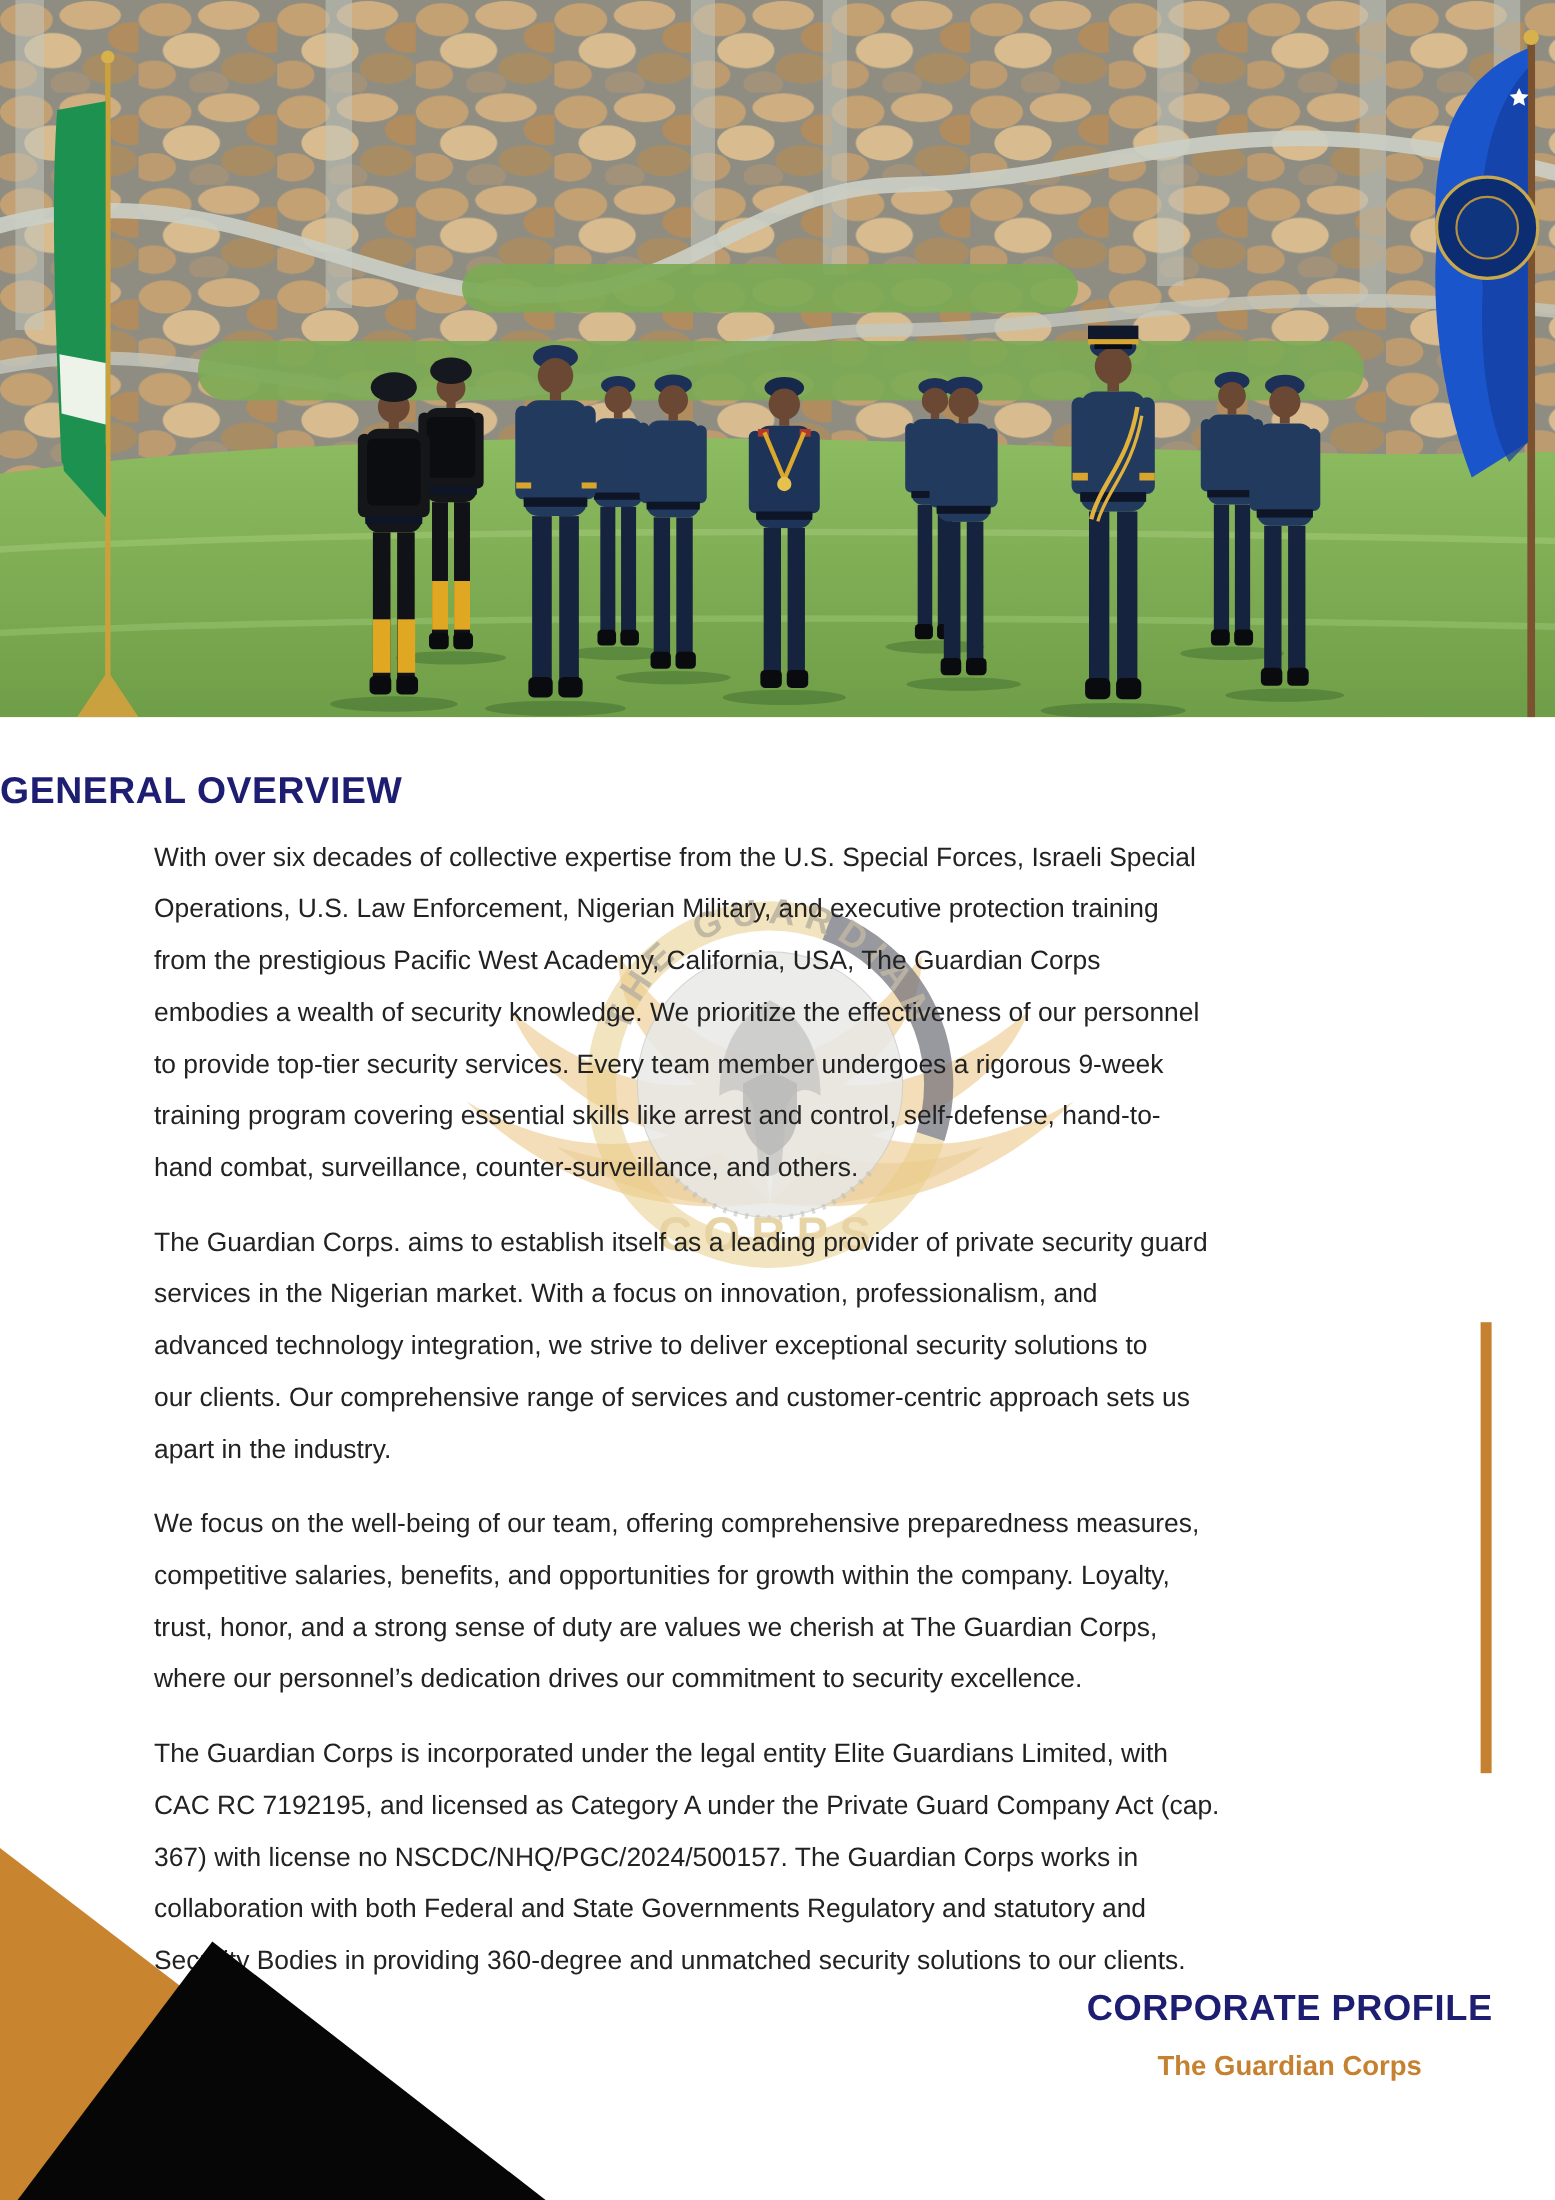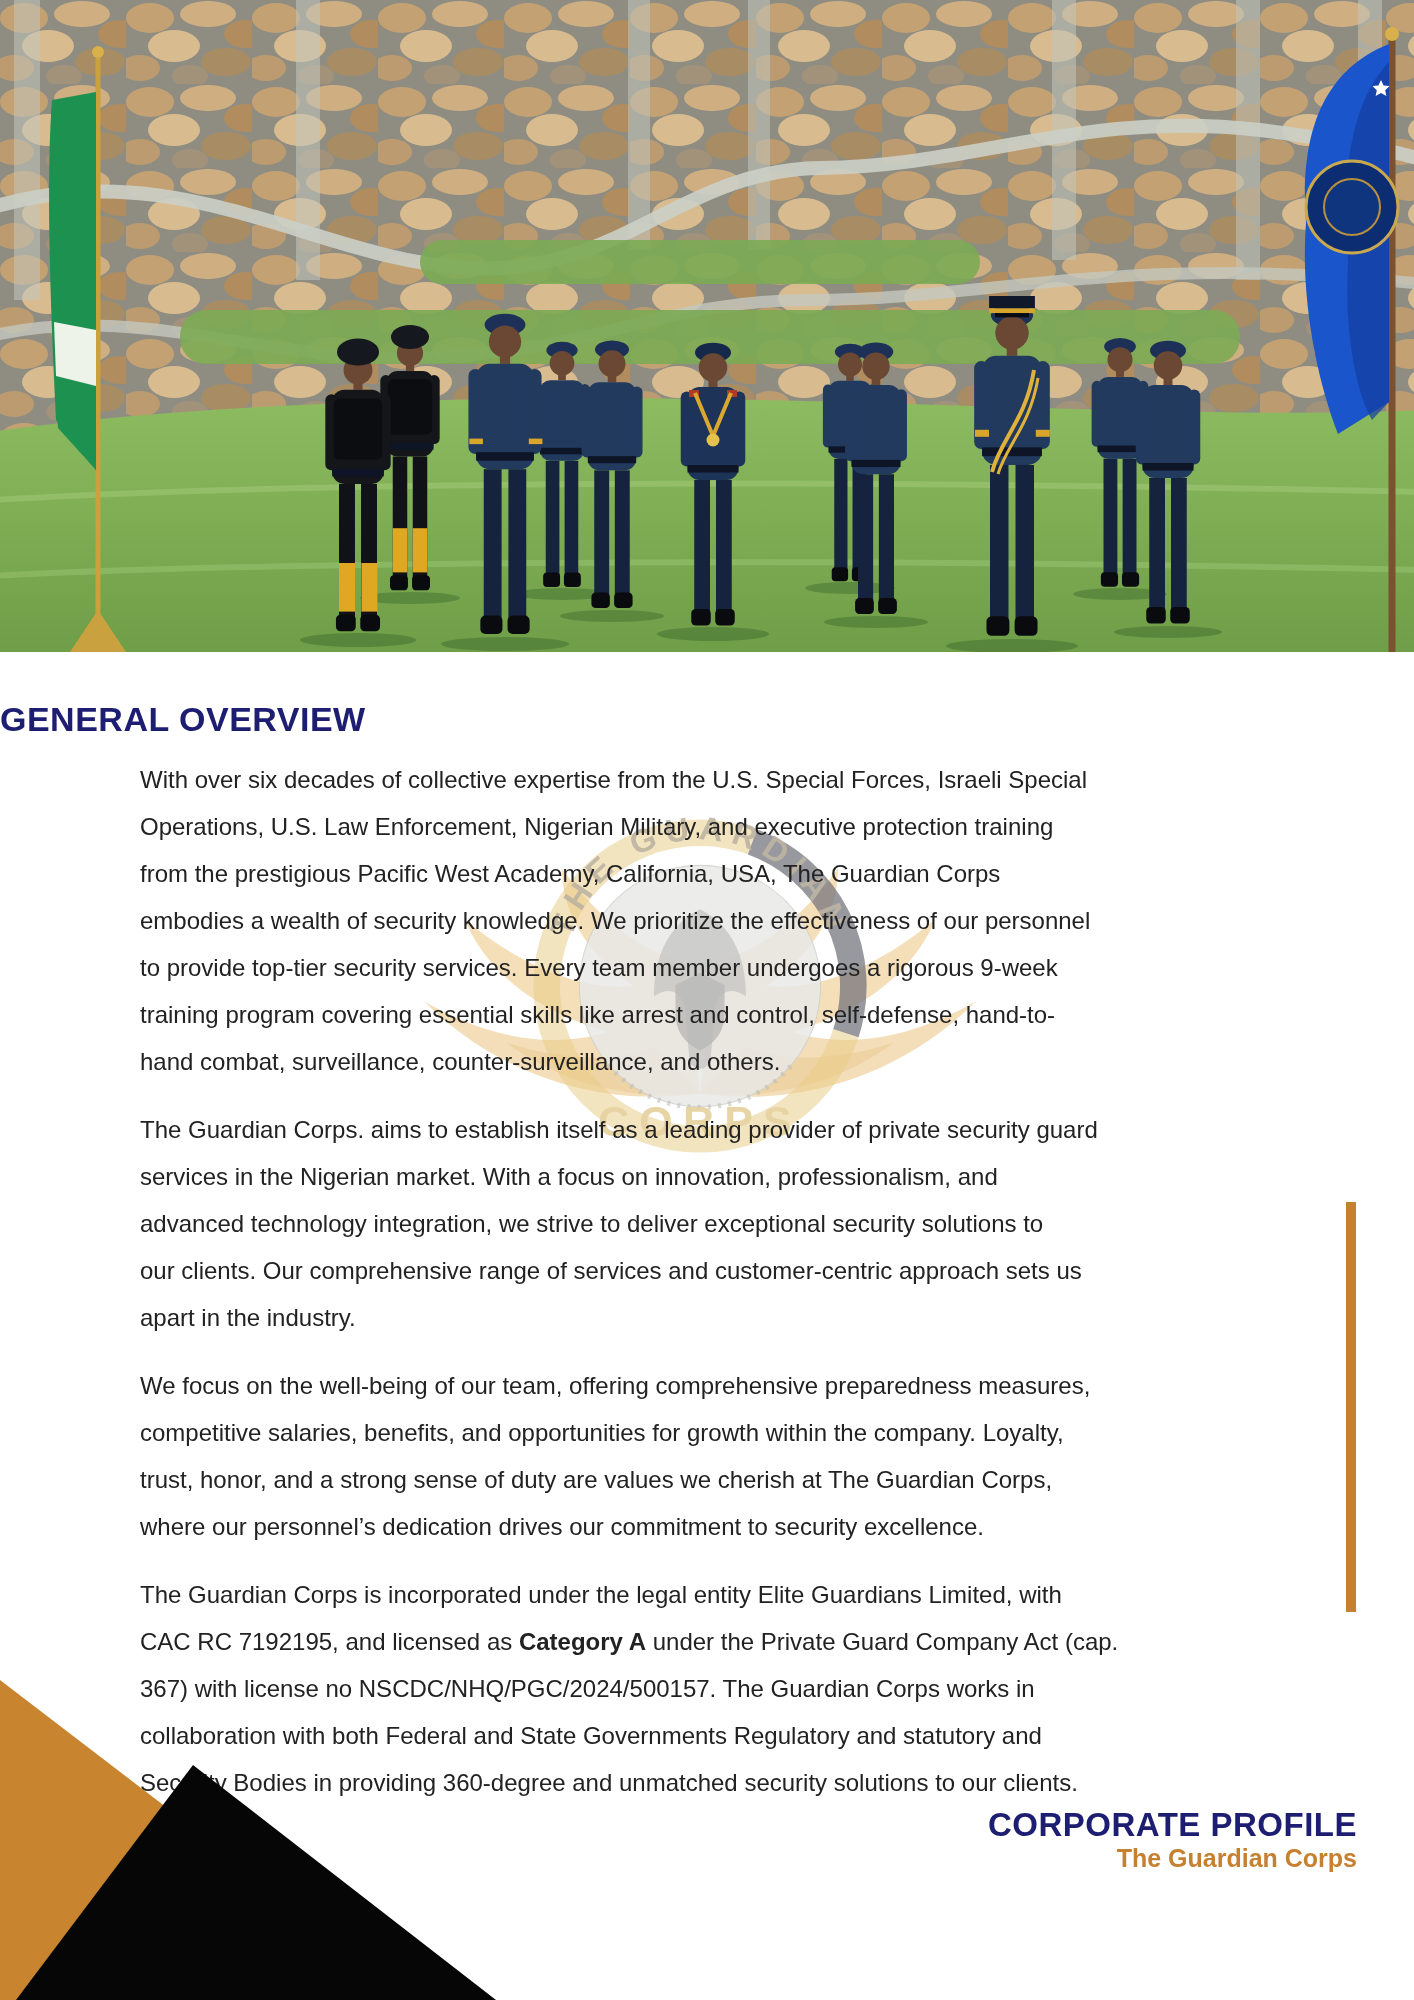--- a/index.html
+++ b/index.html
@@ -15,29 +15,29 @@
   .heading{
     position:absolute;top:700px;left:0;width:1414px;text-align:left;
     font-size:34px;font-weight:bold;color:#1d1d72;letter-spacing:.5px;z-index:2;
   }
   
   .content{position:absolute;top:756px;left:140px;width:1165px;z-index:2;}
   .content p{
     margin:0 0 21px 0;font-size:24px;line-height:47px;color:#222222;
     white-space:pre-line;
   }
-  .content p strong{font-weight:bold;}
+  .content p strong{font-weight:normal;}
   
   .accent-bar{position:absolute;left:1346px;top:1202px;width:10px;height:410px;background:#c5812f;z-index:2;}
   
   .corner{position:absolute;left:0;top:1678px;width:500px;height:322px;z-index:3;}
   
   .footer{position:absolute;top:1806px;right:57px;text-align:right;z-index:2;}
   .footer-label{font-size:33px;font-weight:bold;color:#1d1d72;letter-spacing:.5px;}
-  .footer-company{font-size:25px;font-weight:bold;color:#c5812f;margin-top:0;}
+  .footer-company{font-size:25px;font-weight:bold;color:#c5812f;margin-top:20px;text-align:center;}
   
   .prs-skin{fill:#6b4833}.prs-hat{fill:var(--hat,#1d3057)}
   .prs-coat{fill:var(--coat,#233a5f)}.prs-pant{fill:var(--pants,#16233f)}
   .prs-boot{fill:#0a0b0e}
 </style>
 </head>
 <body>
 
 <div class="photo">
 <svg width="1414" height="652" viewBox="0 0 1414 652" xmlns="http://www.w3.org/2000/svg">

